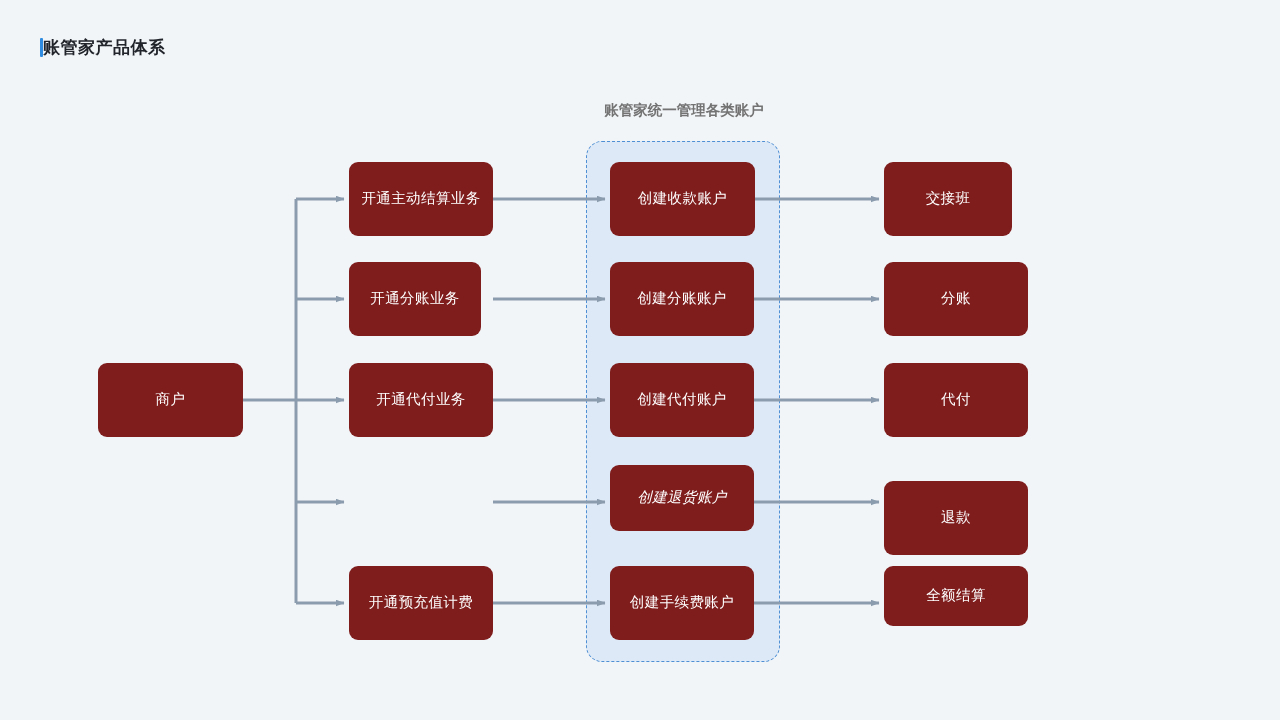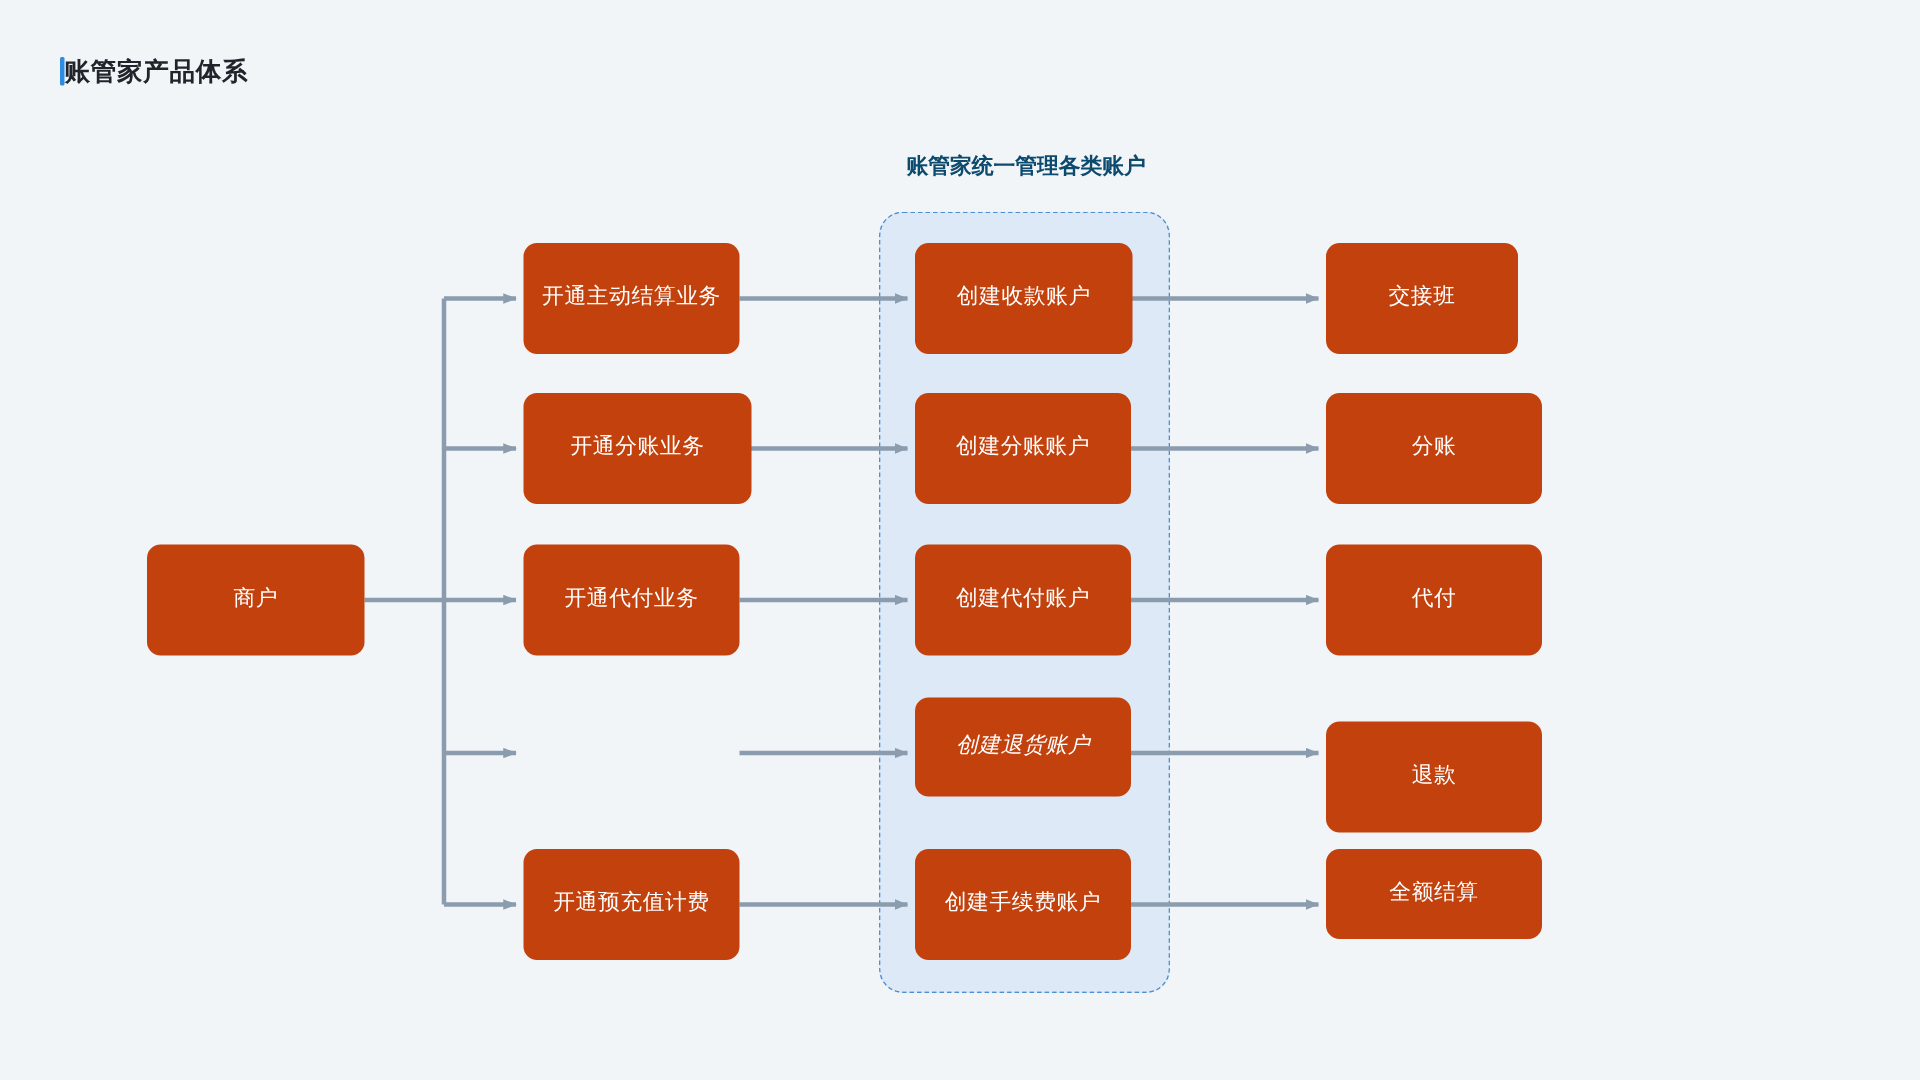--- a/index.html
+++ b/index.html
@@ -40,21 +40,21 @@
 
   
   .diagram-subtitle {
     position: absolute;
     left: 576px;
     top: 101px;
     width: 216px;
     text-align: center;
     font-size: 14.5px;
     font-weight: bold;
-    color: #0c4a6e;
+    color: #737373;
     white-space: nowrap;
   }
 
   
   .diagram {
     position: absolute;
     left: 0;
     top: 0;
     width: 1280px;
     height: 720px;
@@ -76,37 +76,37 @@
     height: 521px;
     background: #dde9f6;
     border: 1.5px dashed #4f8fd4;
     border-radius: 16px;
     box-sizing: border-box;
   }
 
   
   .node {
     position: absolute;
-    background: #c2410c;
+    background: #7f1d1d;
     border-radius: 9px;
     color: #ffffff;
     display: flex;
     align-items: center;
     justify-content: center;
     text-align: center;
     box-sizing: border-box;
     padding: 4px 10px;
     font-size: 14.5px;
     line-height: 1.45;
     letter-spacing: 0.4px;
   }
   .node.root        { left: 98px;  top: 363px; width: 145px; height: 74px; }
 
   .node.stage-a-0   { left: 349px; top: 162px; width: 144px; height: 74px; }
-  .node.stage-a-1   { left: 349px; top: 262px; width: 152px; height: 74px; }
+  .node.stage-a-1   { left: 349px; top: 262px; width: 132px; height: 74px; }
   .node.stage-a-2   { left: 349px; top: 363px; width: 144px; height: 74px; }
   .node.stage-a-3   { left: 349px; top: 465px; width: 144px; height: 74px; }
   .node.stage-a-4   { left: 349px; top: 566px; width: 144px; height: 74px; }
 
   .node.stage-b-0   { left: 610px; top: 162px; width: 145px; height: 74px; }
   .node.stage-b-1   { left: 610px; top: 262px; width: 144px; height: 74px; }
   .node.stage-b-2   { left: 610px; top: 363px; width: 144px; height: 74px; }
   .node.stage-b-3   { left: 610px; top: 465px; width: 144px; height: 66px; font-style: italic; }
   .node.stage-b-4   { left: 610px; top: 566px; width: 144px; height: 74px; }
 

